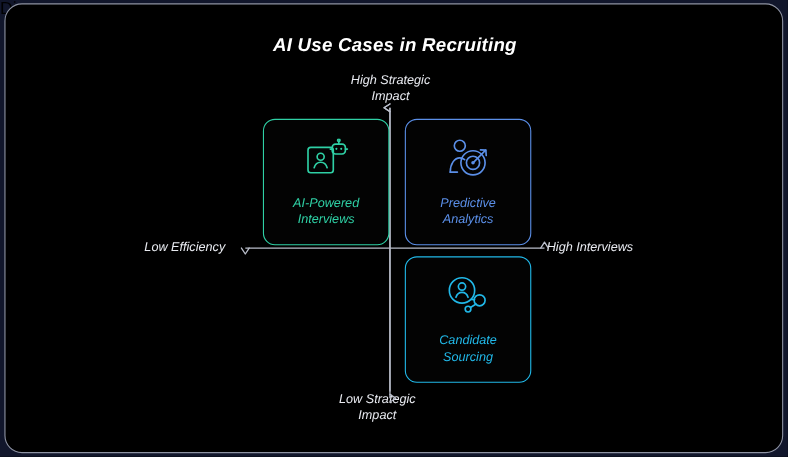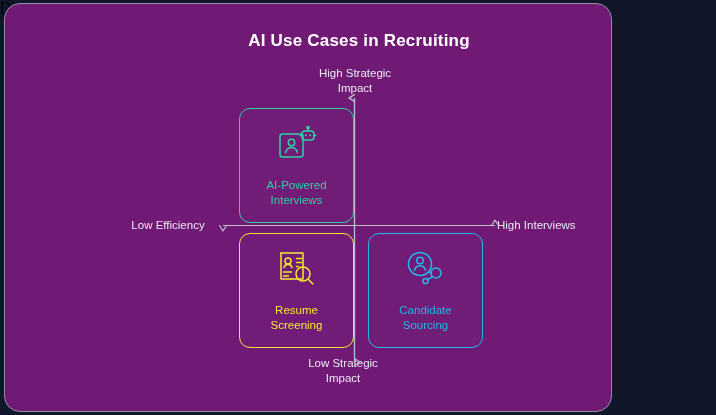--- a/index.html
+++ b/index.html
@@ -11,27 +11,28 @@
     width: 716px;
     height: 415px;
     overflow: hidden;
     font-family: "Liberation Sans", sans-serif;
   }
 
   #frame {
     position: absolute;
     left: 4px;
     top: 3px;
-    width: 608px;
+    width: 708px;
     height: 409px;
     box-sizing: border-box;
-    background: #701a75;
+    background: #000000;
     border: 1px solid #8e93a3;
     border-radius: 16px;
     overflow: hidden;
+    font-style: italic;
   }
 
   
   #title {
     position: absolute;
     left: 0;
     top: 27px;
     width: 708px;
     text-align: center;
     color: #ffffff;
@@ -141,37 +142,37 @@
         <circle cx="34.2" cy="9.3" r="0.95" fill="#2fd0a5" stroke="none"></circle>
         <path d="M32 5V2.2"></path>
         <circle cx="32" cy="1.5" r="1.1"></circle>
         <path d="M26 9.5h-1.8M38 9.5h1.8"></path>
       </svg>
     </div>
     <div class="qlabel" style="color:#2fd0a5">AI-Powered
 Interviews</div>
   </div>
 
-
-  <div class="qbox" id="box-bl" style="border-color: rgb(242, 232, 51);">
+  <div class="qbox" id="box-tr" style="border-color: rgb(91, 143, 232);">
     <div class="icon-wrap">
-      <svg width="40" height="38" viewBox="0 0 40 38" fill="none" stroke="#f2e833" stroke-width="1.5" stroke-linecap="round" stroke-linejoin="round">
-        <path d="M4 3h22v26H14"></path>
-        <path d="M4 3v26h10"></path>
-        <circle cx="11" cy="11" r="3"></circle>
-        <path d="M7 17.5c0.6-2.1 2.2-3.2 4-3.2s3.4 1.1 4 3.2"></path>
-        <path d="M19.5 8.5h5M19.5 12.5h5M19.5 16.5h2"></path>
-        <path d="M6.5 22h8M6.5 26h5"></path>
-        <circle cx="26" cy="24" r="7"></circle>
-        <path d="M31.2 29.2L36 34"></path>
+      <svg width="42" height="38" viewBox="0 0 42 38" fill="none" stroke="#5b8fe8" stroke-width="1.5" stroke-linecap="round" stroke-linejoin="round">
+        <circle cx="13" cy="7.5" r="5"></circle>
+        <path d="M4.3 31.5c0-7.6 3.9-13 8.7-13 1.6 0 3.1 0.6 4.4 1.7"></path>
+        <path d="M4.3 31.5h6.5"></path>
+        <circle cx="25" cy="23" r="11"></circle>
+        <circle cx="25" cy="23" r="6"></circle>
+        <circle cx="25" cy="23" r="1.6" fill="#5b8fe8" stroke="none"></circle>
+        <path d="M25 23L36.5 11.5"></path>
+        <path d="M31.8 11.2l4.9 0.3 0.3 4.9"></path>
       </svg>
     </div>
-    <div class="qlabel" style="color:#f2e833">Resume
-Screening</div>
+    <div class="qlabel" style="color:#5b8fe8">Predictive
+Analytics</div>
   </div>
+
 
   <div class="qbox" id="box-br" style="border-color: rgb(33, 184, 232);">
     <div class="icon-wrap">
       <svg width="42" height="38" viewBox="0 0 42 38" fill="none" stroke="#21b8e8" stroke-width="1.5" stroke-linecap="round" stroke-linejoin="round">
         <circle cx="15" cy="14" r="11.5"></circle>
         <circle cx="15" cy="10.5" r="3.3"></circle>
         <path d="M9.5 20.3c0.9-2.9 3-4.5 5.5-4.5s4.6 1.6 5.5 4.5"></path>
         <circle cx="31" cy="23" r="5"></circle>
         <circle cx="20.5" cy="31" r="2.6"></circle>
         <path d="M23.2 22.3L26.4 22.4"></path>

